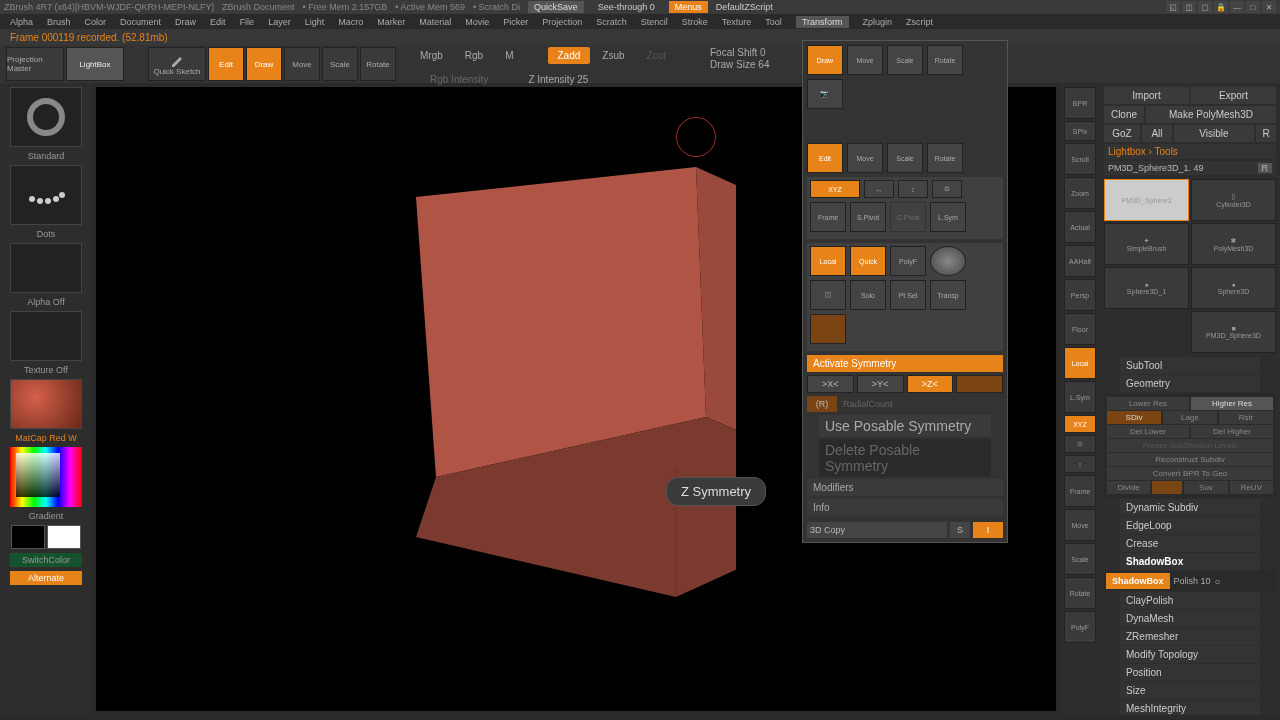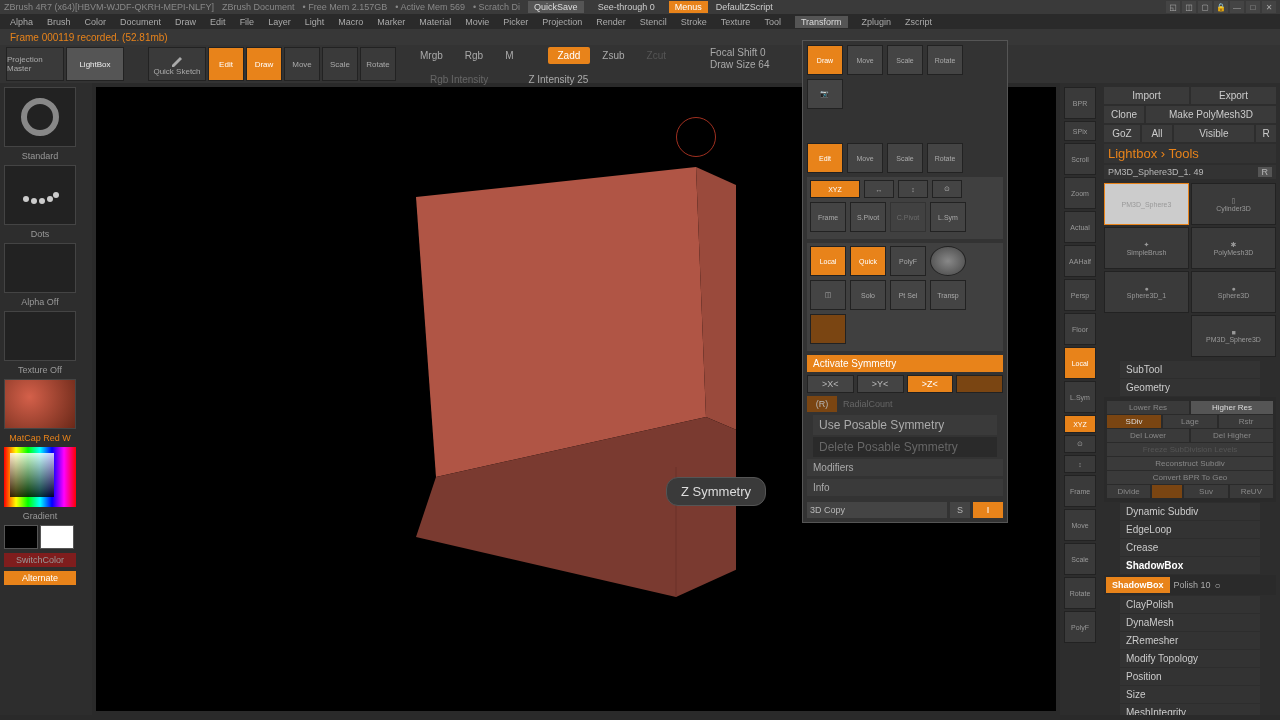--- a/index.html
+++ b/index.html
@@ -18,38 +18,38 @@
 .statusbar .orange{color:#e8831a}
 .toolbar{height:38px;background:#333;display:flex;align-items:flex-start;gap:2px;padding:2px 6px}
 .tbtn{width:36px;height:34px;background:#3a3a3a;display:flex;flex-direction:column;align-items:center;justify-content:center;font-size:8px;color:#aaa;border:1px solid #222;cursor:pointer}
 .tbtn.wide{width:58px}
 .tbtn.active{background:#e8831a;color:#fff}
 .tbtn svg{width:14px;height:14px}
 .toolbar .textbtn{padding:3px 10px;font-size:10px;color:#aaa;cursor:pointer}
 .toolbar .textbtn.active{background:#e8831a;color:#fff;border-radius:2px}
 .toolbar .slider{font-size:10px;color:#aaa}
 .main{display:flex;height:632px}
-.leftpanel{width:92px;background:#2d2d2d;display:flex;flex-direction:column;align-items:flex-start;gap:4px;padding:4px}
+.leftpanel{width:92px;background:#2d2d2d;display:flex;flex-direction:column;align-items:center;gap:4px;padding:4px}
 .leftpanel .thumb{width:72px;height:60px;background:#222;border:1px solid #444;display:flex;align-items:center;justify-content:center}
 .leftpanel .label{font-size:9px;color:#999;text-align:center;width:72px}
 .leftpanel .label.orange{color:#e8831a}
 .canvas{flex:1;background:#000;position:relative;margin:4px}
 .cube{position:absolute;left:180px;top:70px;width:460px;height:440px}
 .tooltip{position:absolute;left:570px;top:390px;background:#3a3a3a;border:1px solid #555;border-radius:12px;padding:6px 14px;font-size:13px;color:#ddd}
 .floatpanel{position:absolute;left:802px;top:40px;width:206px;background:#333;border:1px solid #555;padding:4px;z-index:10}
 .floatpanel .row{display:flex;gap:4px;margin-bottom:4px}
 .floatpanel .sq{width:36px;height:30px;background:#444;border:1px solid #222;display:flex;flex-direction:column;align-items:center;justify-content:center;font-size:7px;color:#aaa;cursor:pointer}
 .floatpanel .sq.active{background:#e8831a;color:#fff}
 .floatpanel .section{background:#404040;margin:4px 0;padding:3px}
 .floatpanel .hdr{background:#e8831a;color:#fff;padding:3px 6px;font-size:10px;margin-bottom:3px}
 .floatpanel .hdr.gray{background:#3a3a3a;color:#aaa}
 .floatpanel .symbtn{display:flex;gap:3px}
 .floatpanel .symbtn span{flex:1;background:#444;padding:3px;text-align:center;font-size:9px;cursor:pointer;border:1px solid #222}
 .floatpanel .symbtn span.active{background:#e8831a;color:#fff}
-.floatpanel .field{background:#3a3a3a;padding:3px 6px;font-size:12px;margin:2px 6px;color:#aaa}
+.floatpanel .field{background:#3a3a3a;padding:3px 6px;font-size:14px;margin:2px 12px;color:#aaa}
 .floatpanel .field.dark{background:#2a2a2a;color:#666}
 .rightcol{width:40px;background:#2d2d2d;display:flex;flex-direction:column;align-items:center;gap:2px;padding:4px 0}
 .rightcol .rb{width:32px;height:32px;background:#3a3a3a;border:1px solid #222;display:flex;flex-direction:column;align-items:center;justify-content:center;font-size:7px;color:#999;cursor:pointer}
 .rightcol .rb.active{background:#e8831a;color:#fff}
 .rightpanel{width:180px;background:#2d2d2d;padding:4px;overflow:hidden}
 .rightpanel .toprow{display:flex;gap:2px;margin-bottom:2px}
 .rightpanel .toprow .btn{flex:1;background:#3a3a3a;padding:3px;text-align:center;font-size:10px;color:#ccc;cursor:pointer}
 .rightpanel .toolname{background:#333;padding:2px 4px;font-size:9px;display:flex;justify-content:space-between;margin:2px 0}
 .rightpanel .toolgrid{display:grid;grid-template-columns:1fr 1fr;gap:2px;margin:4px 0}
 .rightpanel .toolgrid .tc{height:42px;background:#3a3a3a;border:1px solid #222;display:flex;flex-direction:column;align-items:center;justify-content:center;font-size:7px;color:#999;cursor:pointer}
@@ -100,21 +100,21 @@
   <span>Edit</span>
   <span>File</span>
   <span>Layer</span>
   <span>Light</span>
   <span>Macro</span>
   <span>Marker</span>
   <span>Material</span>
   <span>Movie</span>
   <span>Picker</span>
   <span>Projection</span>
-  <span>Render</span>
+  <span>Scratch</span>
   <span>Stencil</span>
   <span>Stroke</span>
   <span>Texture</span>
   <span>Tool</span>
   <span class="transform">Transform</span>
   <span>Zplugin</span>
   <span>Zscript</span>
 </div>
 
 <div class="statusbar">
@@ -193,21 +193,21 @@
     <div class="thumb" style="height:50px"></div>
     <div class="label">Texture Off</div>
     <div class="thumb" style="height:50px;background:radial-gradient(circle at 35% 35%,#d4604a,#6a2818)"></div>
     <div class="label orange">MatCap Red W</div>
     <div class="colorpicker"></div>
     <div class="label">Gradient</div>
     <div style="display:flex;gap:2px">
         <div style="width:34px;height:24px;background:#000;border:1px solid #555"></div>
         <div style="width:34px;height:24px;background:#fff;border:1px solid #555"></div>
       </div>
-    <div class="label" style="background:#7f1d1d;padding:2px;width:72px">SwitchColor</div>
+    <div class="label" style="background:#14532d;padding:2px;width:72px">SwitchColor</div>
     <div class="label" style="background:#e8831a;color:#fff;padding:2px;width:72px">Alternate</div>
   </div>
 
   <div class="canvas">
     <div class="brushcircle"></div>
     <svg class="cube">
       <polygon points="140,40 420,10 430,260 160,320" fill="#b05545"></polygon>
       <polygon points="420,10 620,100 620,340 430,260" fill="#9a4a3c"></polygon>
       <polygon points="160,320 430,260 620,340 400,440 140,380" fill="#7a3a30"></polygon>
       <line x1="400" y1="310" x2="400" y2="440" stroke="#6a3028" stroke-width="1"></line>
@@ -382,21 +382,21 @@
     <div class="toprow">
       <div class="btn" style="flex:0 0 40px">Clone</div>
       <div class="btn">Make PolyMesh3D</div>
     </div>
     <div class="toprow">
       <div class="btn" style="flex:0 0 36px">GoZ</div>
       <div class="btn" style="flex:0 0 30px">All</div>
       <div class="btn">Visible</div>
       <div class="btn" style="flex:0 0 20px">R</div>
     </div>
-    <div style="background:#333;padding:2px 4px;font-size:13px;color:#e8831a">Lightbox › Tools</div>
+    <div style="background:#333;padding:2px 4px;font-size:10px;color:#e8831a">Lightbox › Tools</div>
     <div class="toolname">
       <span>PM3D_Sphere3D_1. 49</span>
       <span style="background:#555;padding:0 4px">R</span>
     </div>
     <div class="toolgrid">
       <div class="tc sel" style="background:#ccc">
           <span>PM3D_Sphere3</span>
         </div>
       <div class="tc">▯<span>Cylinder3D</span></div>
       <div class="tc">✦<span>SimpleBrush</span></div>

